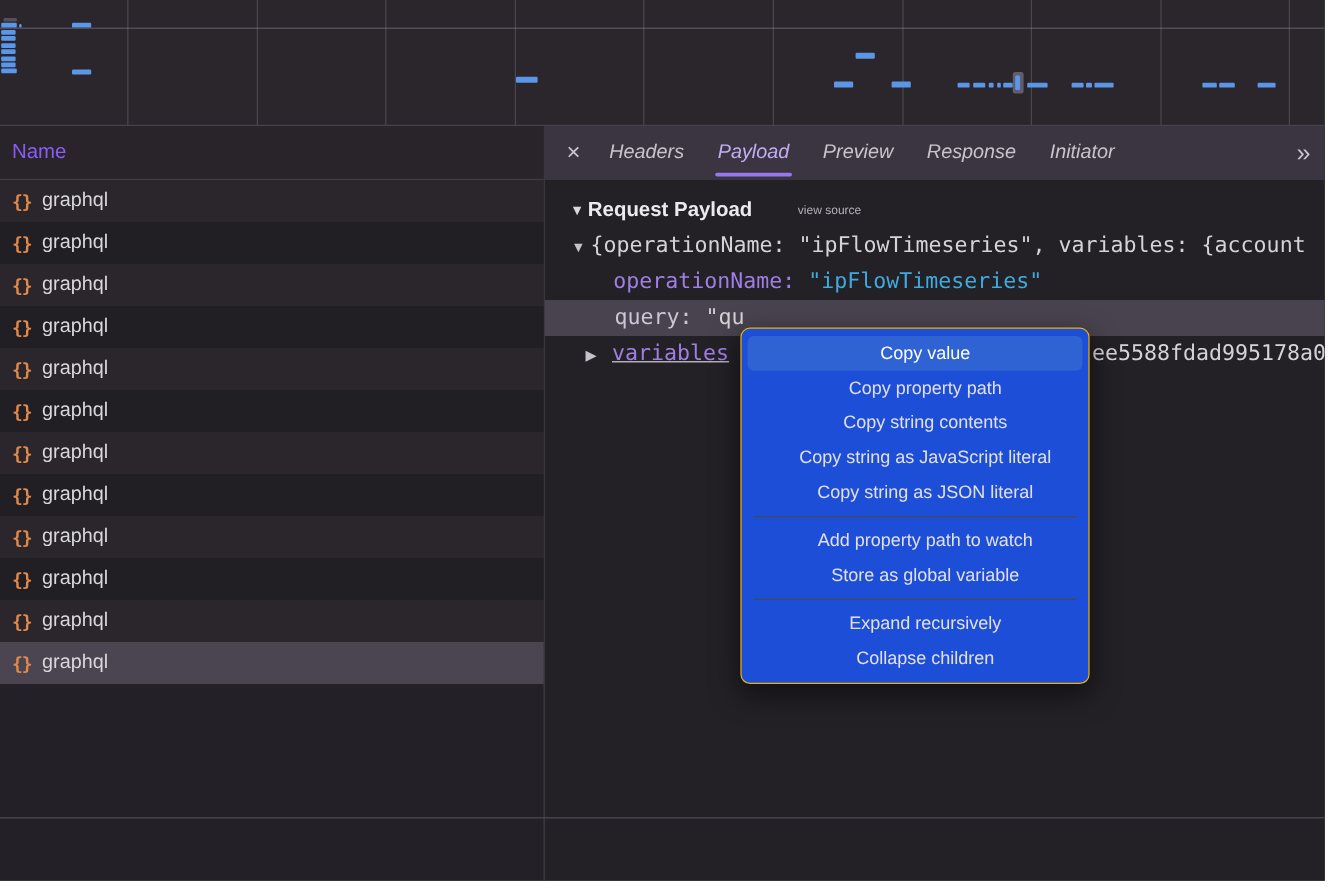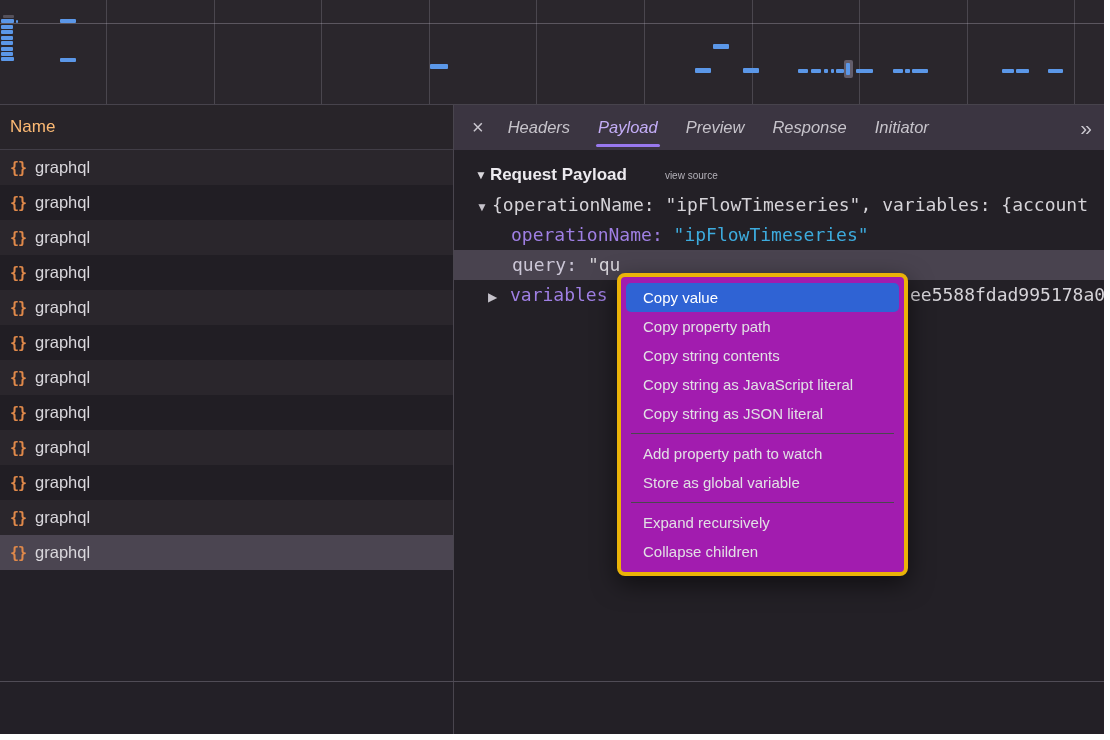--- a/index.html
+++ b/index.html
@@ -13,21 +13,21 @@
   .vline{position:absolute;top:0;bottom:0;width:1px;background:rgba(205,200,215,0.20);}
   .hline{position:absolute;left:0;right:0;top:23px;height:1px;background:rgba(205,200,215,0.30);}
   .wf-bar{position:absolute;border-radius:1px;}
   .wf-bar.gray{background:#55515b;}
   .wf-bar.marker{background:#635d6b;border-radius:2px;}
   .wf-bar.marker .tick{position:absolute;left:2px;top:3px;bottom:3px;width:4px;border-radius:1px;}
 
   
   .left-panel{position:absolute;top:105px;left:0;width:453px;bottom:0;background:#232027;
               border-right:1px solid #49454e;}
-  .name-header{height:44px;line-height:44px;padding-left:10px;font-size:17px;color:#fdba74;
+  .name-header{height:44px;line-height:44px;padding-left:10px;font-size:17px;color:#8b5cf6;
                background:#282429;border-bottom:1px solid #413d46;}
   .req-row{height:35px;display:flex;align-items:center;padding-left:10px;font-size:16.5px;color:#d9d7dc;}
   .req-row.odd{background:#2a262c;}
   .req-row.even{background:#211e24;}
   .req-row.selected{background:#4b4551;}
   .req-icon{font-family:"DejaVu Sans Mono",monospace;font-weight:bold;font-size:15px;
             margin-right:9px;letter-spacing:-1px;}
 
   
   .right-panel{position:absolute;top:105px;left:454px;right:0;bottom:0;background:#232026;}
@@ -45,33 +45,33 @@
   .section-title{font-weight:bold;font-size:17px;color:#eceaef;}
   .view-source{margin-left:38px;font-size:10px;color:#b4b1b9;}
 
   .tree{font-family:"DejaVu Sans Mono",monospace;font-size:18px;color:#d5d3d8;}
   .tree-row{height:30px;line-height:30px;white-space:nowrap;overflow:hidden;position:relative;}
   .tree-row.selected{background:#49434f;}
   .tri-sm{display:inline-block;font-size:12px;color:#c5c2ca;font-family:"Liberation Sans",sans-serif;}
   .tr1{padding-left:22px;} .tr1 .tri-sm{width:16px;}
   .tr2{padding-left:57px;}
   .tr3{padding-left:58px;}
-  .tr4{padding-left:34px;} .tr4 .tri-sm{width:22px;}
+  .tr4{padding-left:34px;text-decoration:underline;} .tr4 .tri-sm{width:22px;}
   .key{color:#9f7fe3;}
   .key-pale{color:#cbc6d6;}
   .str{color:#3dabdd;}
   .frag-right{position:absolute;left:456px;top:0;color:#d5d3d8;}
 
   
   .footer-line{position:absolute;top:681px;left:0;width:1104px;height:1px;background:#504c56;z-index:2;}
 
   
-  .context-menu{position:absolute;left:617px;top:273px;width:291px;background:#a21caf;
-      border:4px solid #eab308;border-radius:8px;box-shadow:0 8px 24px rgba(0,0,0,0.55);
-      padding:6px 0;z-index:10;box-sizing:border-box;}
+  .context-menu{position:absolute;left:617px;top:273px;width:291px;background:#1d4ed8;
+      border:1px solid #eab308;border-radius:8px;box-shadow:0 8px 24px rgba(0,0,0,0.55);
+      padding:6px 0;z-index:10;box-sizing:border-box;text-align:center;}
   .menu-item{height:29px;line-height:29px;padding-left:17px;margin:0 5px;font-size:15px;
       color:#e2e0e5;border-radius:5px;white-space:nowrap;}
   .menu-item.highlighted{color:#ffffff;}
   .menu-sep{height:1px;background:#4b474f;margin:5px 10px;}
 </style>
 </head>
 <body>
 
 <div class="app">
 

